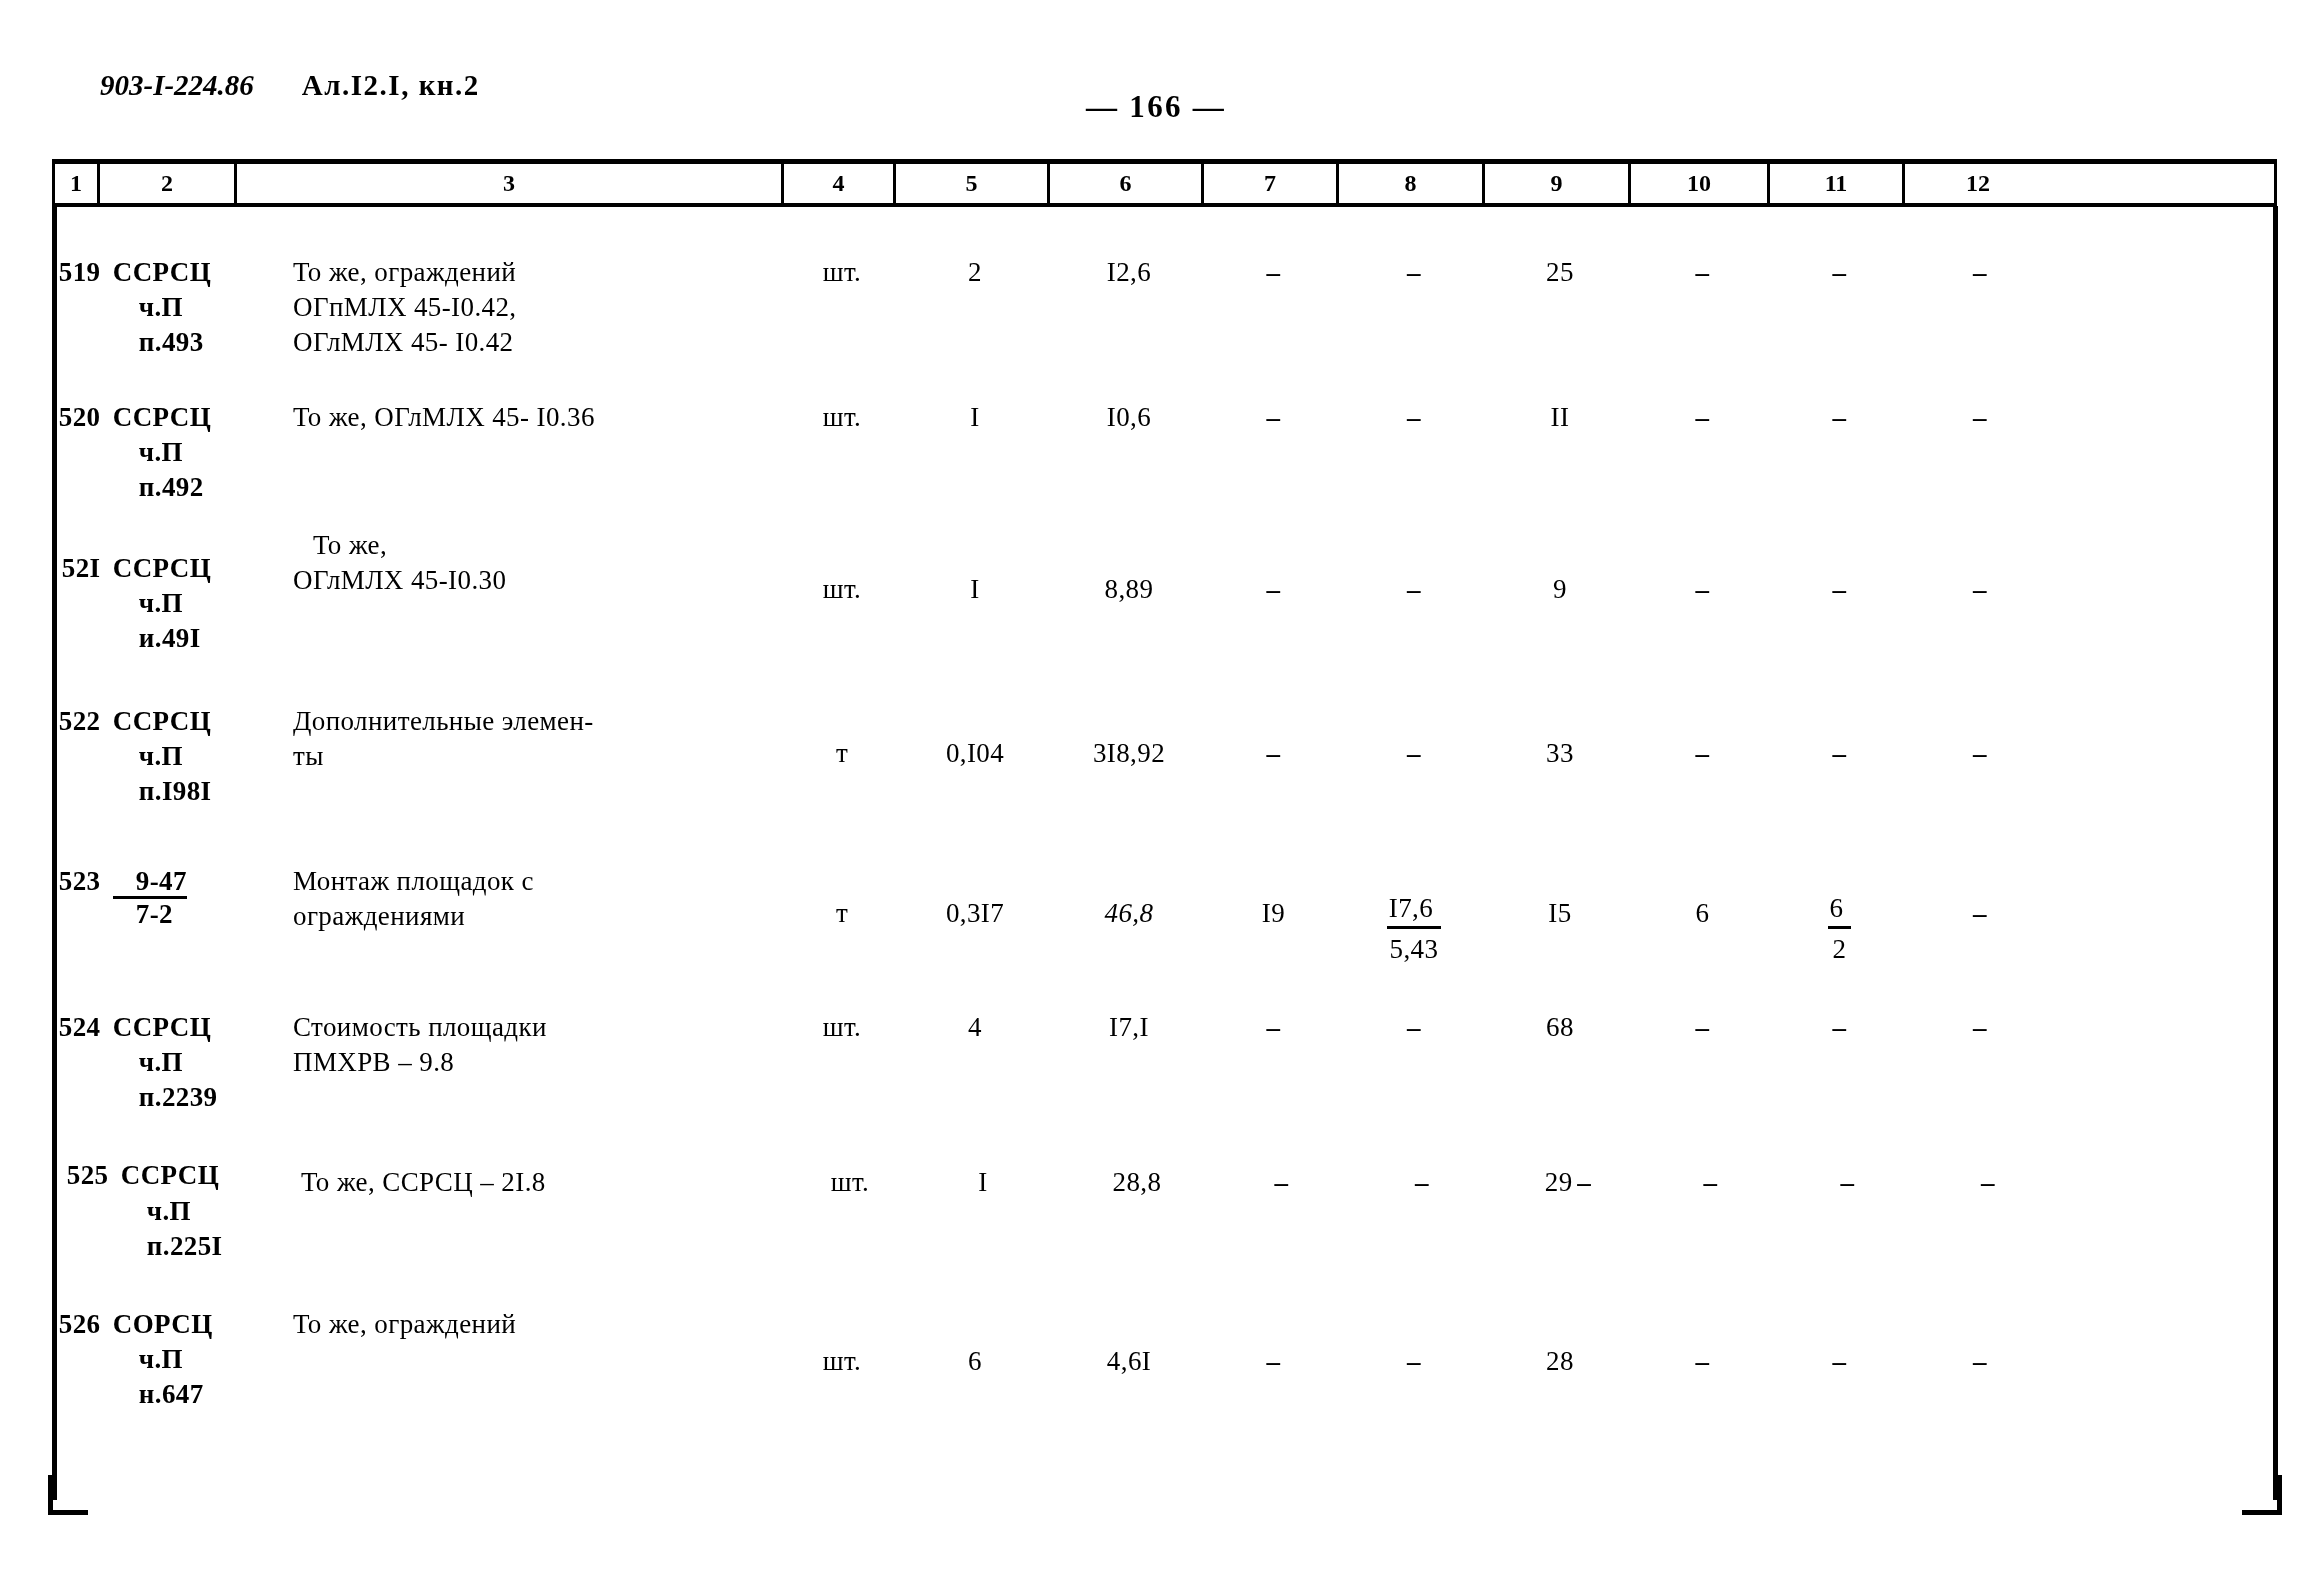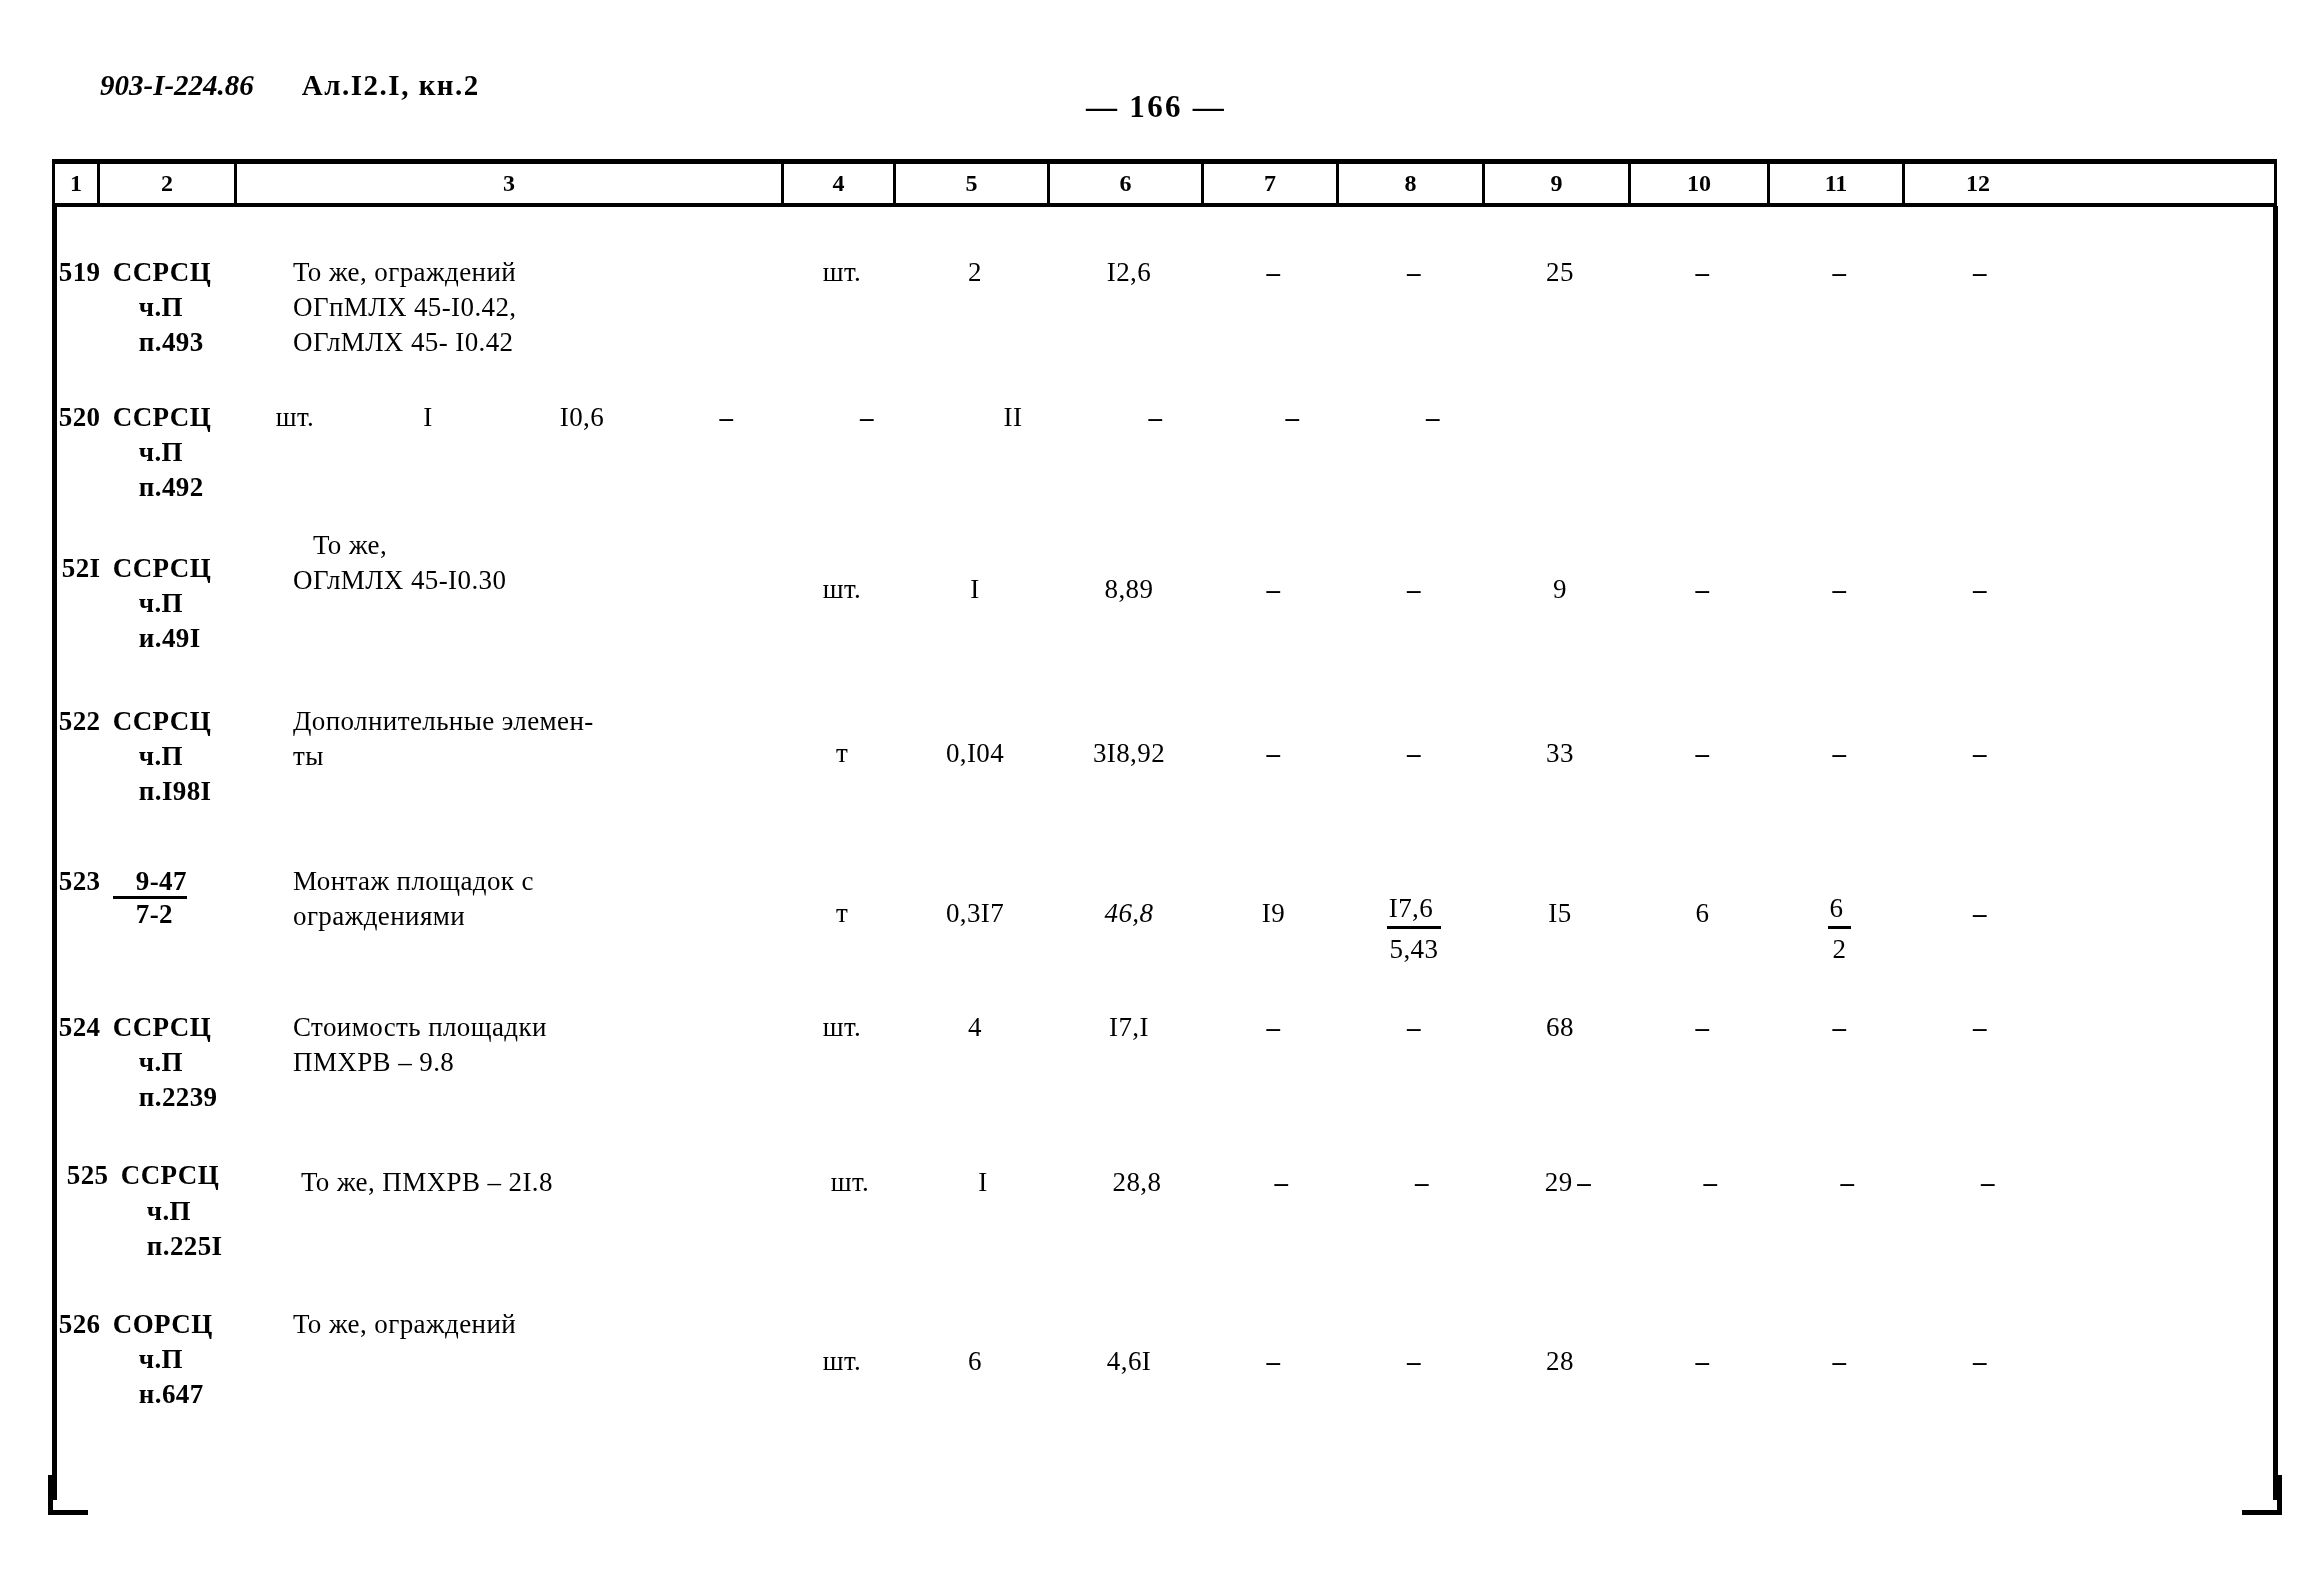--- a/index.html
+++ b/index.html
@@ -252,20 +252,23 @@
       <div class="cell c12 dash">–</div>
     </div>
 
     <div class="row" style="margin-top:40px;">
       <div class="cell num">520</div>
       <div class="cell code">
         <span class="l1">ССРСЦ</span>
         <span class="l2">ч.П</span>
         <span class="l3">п.492</span>
       </div>
+      <div class="cell desc">
+        <span class="d1">То же, ОГлМЛХ 45- I0.36</span>
+      </div>
       <div class="cell unit">шт.</div>
       <div class="cell c5">I</div>
       <div class="cell c6">I0,6</div>
       <div class="cell c7 dash">–</div>
       <div class="cell c8 dash">–</div>
       <div class="cell c9">II</div>
       <div class="cell c10 dash">–</div>
       <div class="cell c11 dash">–</div>
       <div class="cell c12 dash">–</div>
     </div>
@@ -368,21 +371,21 @@
     </div>
 
     <div class="row" style="margin-top:43px;padding-left:8px;">
       <div class="cell num">525</div>
       <div class="cell code">
         <span class="l1">ССРСЦ</span>
         <span class="l2">ч.П</span>
         <span class="l3">п.225I</span>
       </div>
       <div class="cell desc" style="margin-top:6.2px;">
-        <span class="d1">То же, ПМХРВ – 2I.8</span>
+        <span class="d1">То же, ССРСЦ – 2I.8</span>
       </div>
       <div class="cell unit" style="margin-top:6.2px;">шт.</div>
       <div class="cell c5" style="margin-top:6.2px;">I</div>
       <div class="cell c6" style="margin-top:6.2px;">28,8</div>
       <div class="cell c7 dash" style="margin-top:6.2px;">–</div>
       <div class="cell c8 dash" style="margin-top:6.2px;">–</div>
       <div class="cell c9" style="margin-top:6.2px;">
         <span>29</span><span class="trail-dash">–</span>
       </div>
       <div class="cell c10 dash" style="margin-top:6.2px;">–</div>

